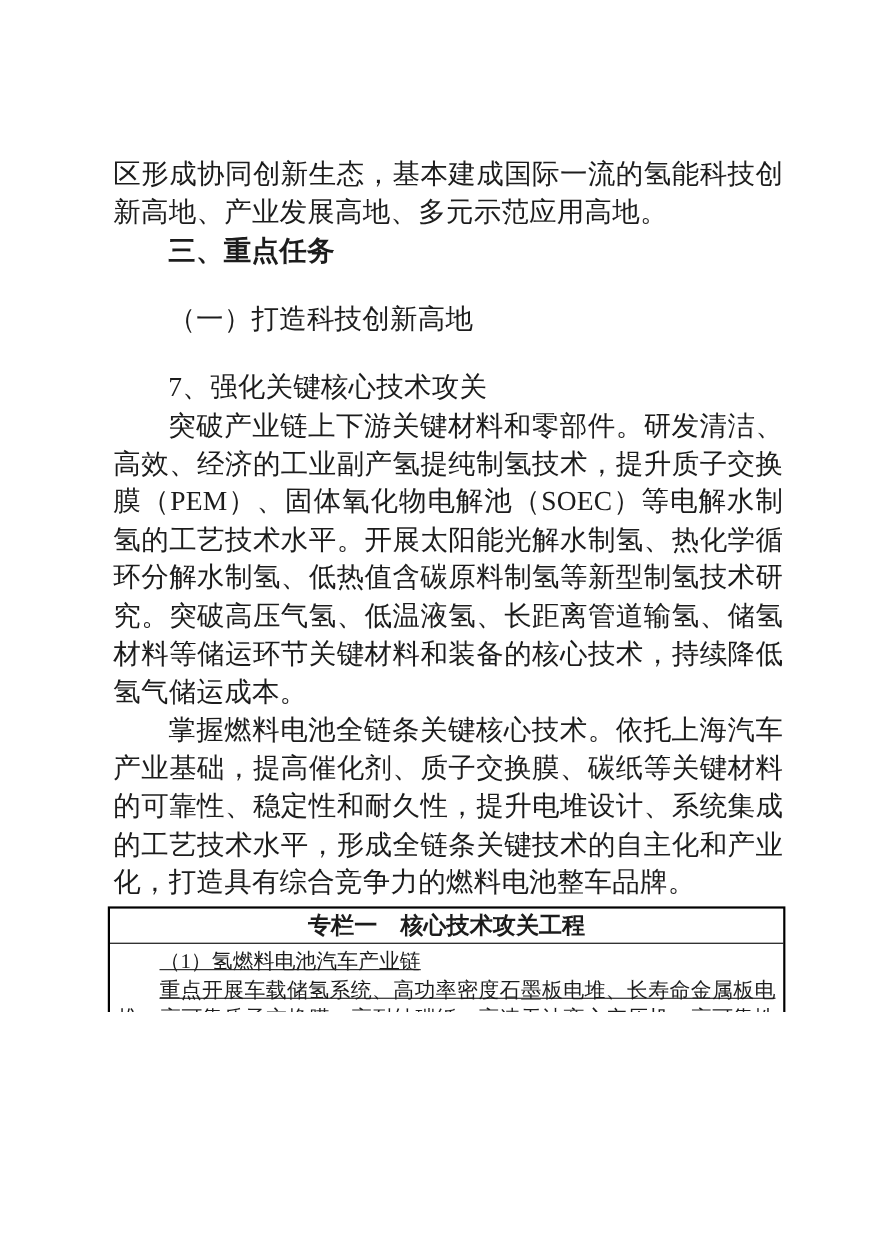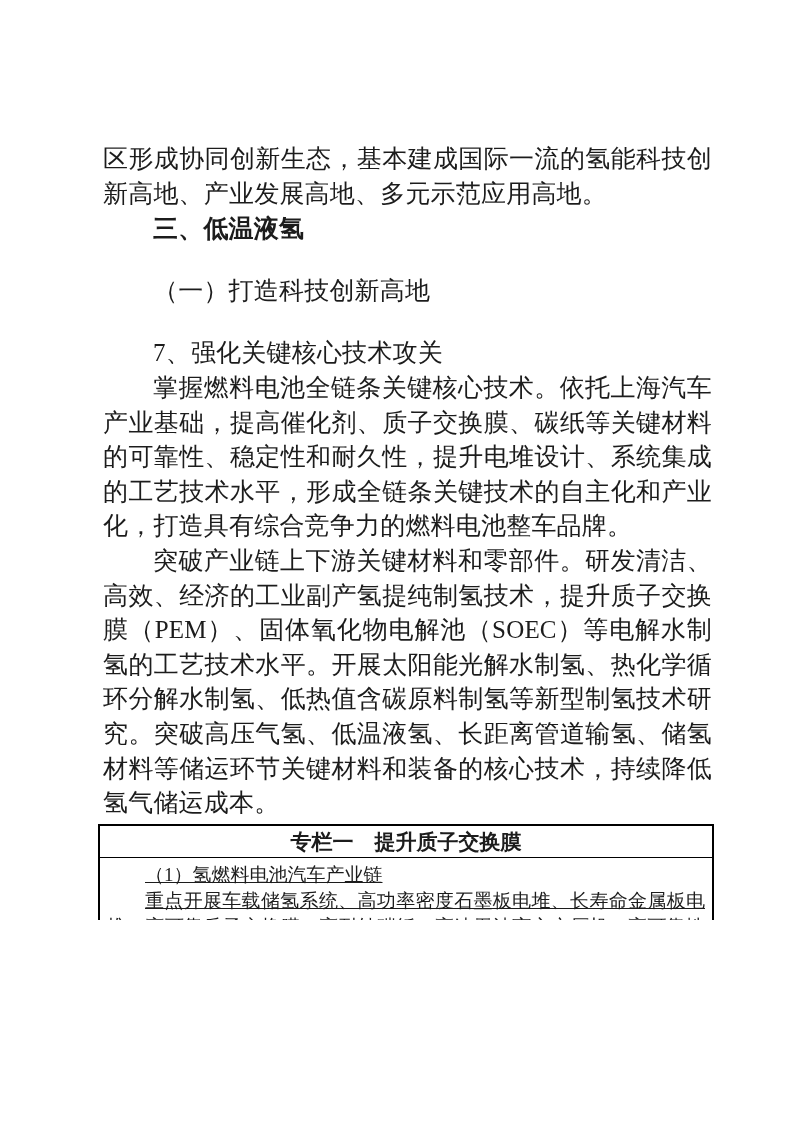--- a/index.html
+++ b/index.html
@@ -81,33 +81,33 @@
   }
 </style>
 </head>
 <body>
 
 <div class="page">
   <div class="content">
 
     <p class="para no-indent">区形成协同创新生态，基本建成国际一流的氢能科技创新高地、产业发展高地、多元示范应用高地。</p>
 
-    <h2 class="h-l1">三、低温液氢</h2>
+    <h2 class="h-l1">三、重点任务</h2>
 
     <h3 class="h-l2">（一）打造科技创新高地</h3>
 
     <h4 class="h-l3">7、强化关键核心技术攻关</h4>
 
+    <p class="para">突破产业链上下游关键材料和零部件。研发清洁、高效、经济的工业副产氢提纯制氢技术，提升质子交换膜（PEM）、固体氧化物电解池（SOEC）等电解水制氢的工艺技术水平。开展太阳能光解水制氢、热化学循环分解水制氢、低热值含碳原料制氢等新型制氢技术研究。突破高压气氢、低温液氢、长距离管道输氢、储氢材料等储运环节关键材料和装备的核心技术，持续降低氢气储运成本。</p>
+
     <p class="para">掌握燃料电池全链条关键核心技术。依托上海汽车产业基础，提高催化剂、质子交换膜、碳纸等关键材料的可靠性、稳定性和耐久性，提升电堆设计、系统集成的工艺技术水平，形成全链条关键技术的自主化和产业化，打造具有综合竞争力的燃料电池整车品牌。</p>
-
-    <p class="para">突破产业链上下游关键材料和零部件。研发清洁、高效、经济的工业副产氢提纯制氢技术，提升质子交换膜（PEM）、固体氧化物电解池（SOEC）等电解水制氢的工艺技术水平。开展太阳能光解水制氢、热化学循环分解水制氢、低热值含碳原料制氢等新型制氢技术研究。突破高压气氢、低温液氢、长距离管道输氢、储氢材料等储运环节关键材料和装备的核心技术，持续降低氢气储运成本。</p>
 
 
     <div class="callout">
-      <div class="callout-title">专栏一　提升质子交换膜</div>
+      <div class="callout-title">专栏一　核心技术攻关工程</div>
       <div class="callout-body">
         <p class="callout-item-heading">（1）氢燃料电池汽车产业链</p>
         <p class="callout-item-text">重点开展车载储氢系统、高功率密度石墨板电堆、长寿命金属板电堆、高可靠质子交换膜、高耐蚀碳纸、高速无油离心空压机、高可靠性氢气循环泵、高可靠性车载供氢</p>
       </div>
     </div>
 
   </div>
 
   <div class="page-number">- 5 -</div>
 </div>

